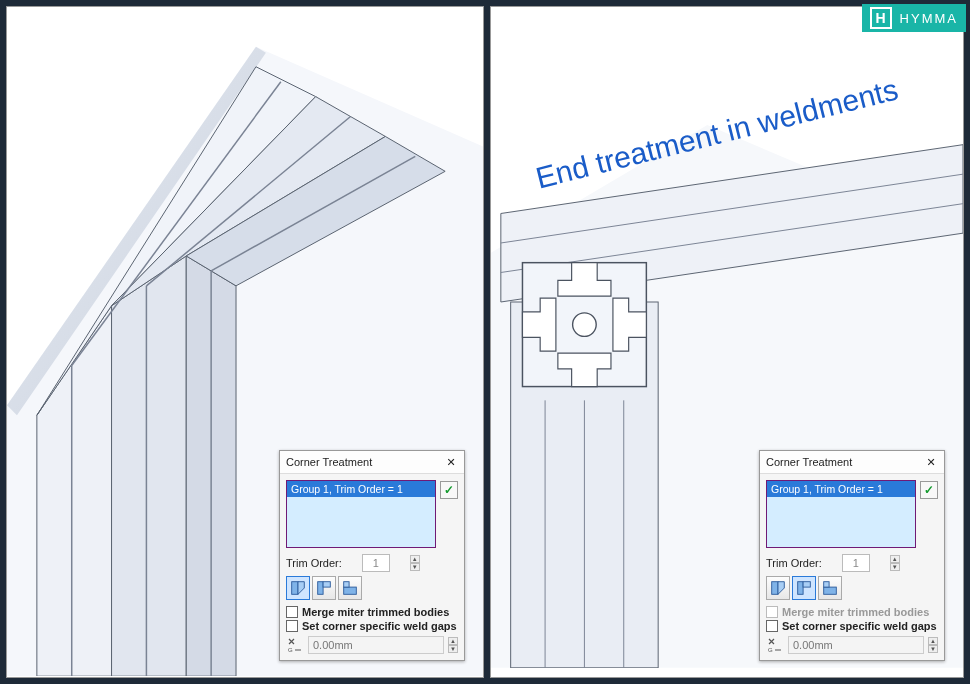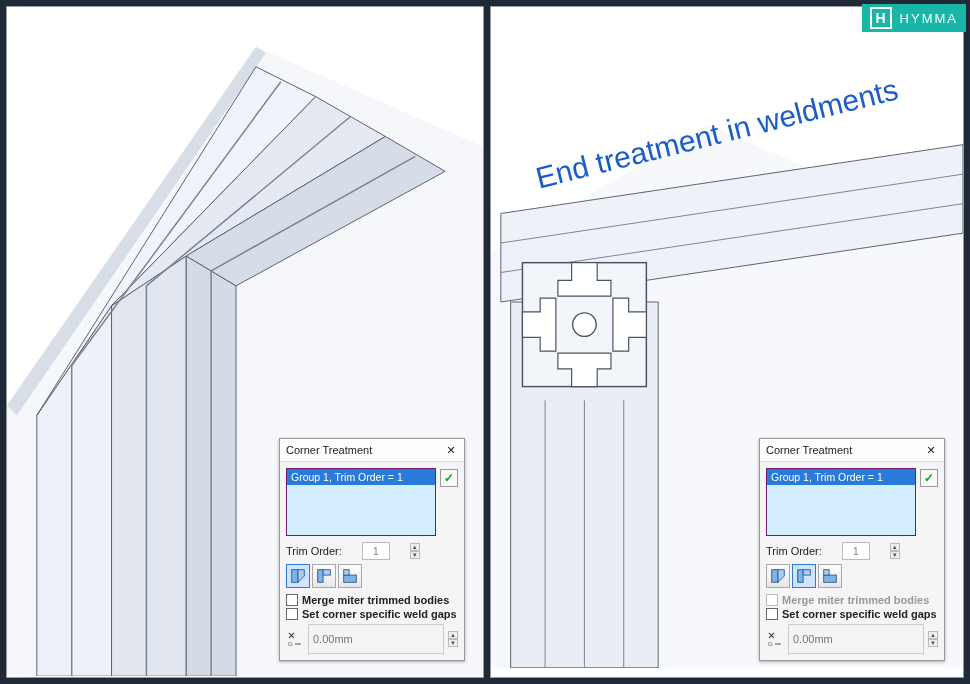--- a/index.html
+++ b/index.html
@@ -140,21 +140,21 @@
   .checkbox {
     width: 12px; height: 12px;
     border: 1px solid #666; background:#fff;
   }
   .checkrow.disabled .checkbox { border-color:#bbb; }
   .gap-row {
     display:flex; align-items:center; gap:4px; margin-top:4px;
   }
   .gap-icon { width:18px; height:18px; display:flex; align-items:center; justify-content:center; }
   .gap-input {
-    flex:1; height:30px; border:1px solid #ccc; background:#f4f4f4;
+    flex:1; height:18px; border:1px solid #ccc; background:#f4f4f4;
     display:flex; align-items:center; padding:0 4px; color:#777;
   }
   
   .logo {
     position:absolute;
     top: 4px; right: 4px;
     display:flex; align-items:center;
     background:#19b5a7;
     height: 28px;
     padding: 0 8px;

